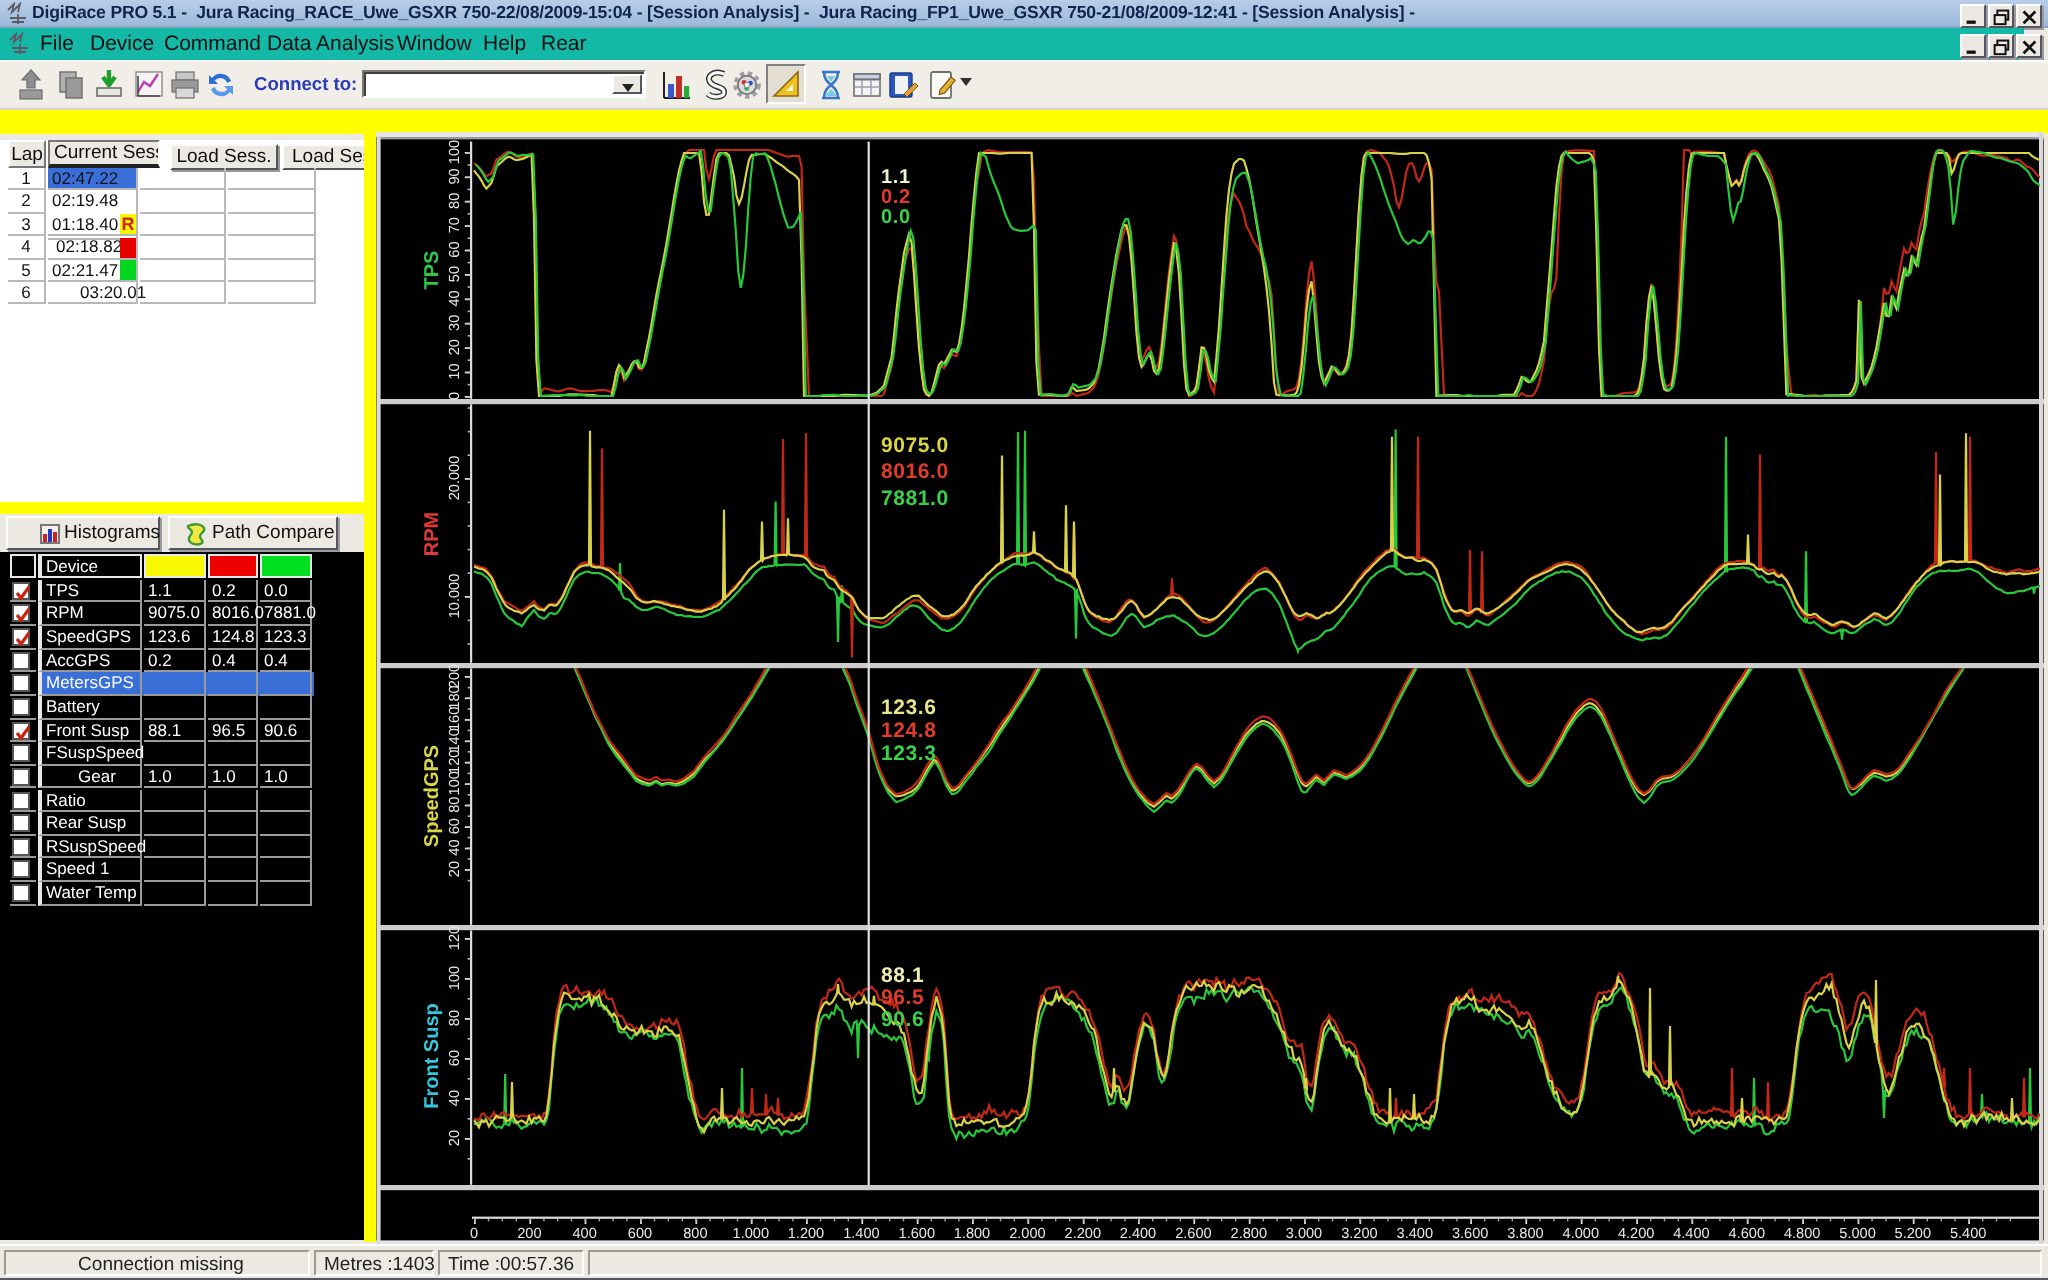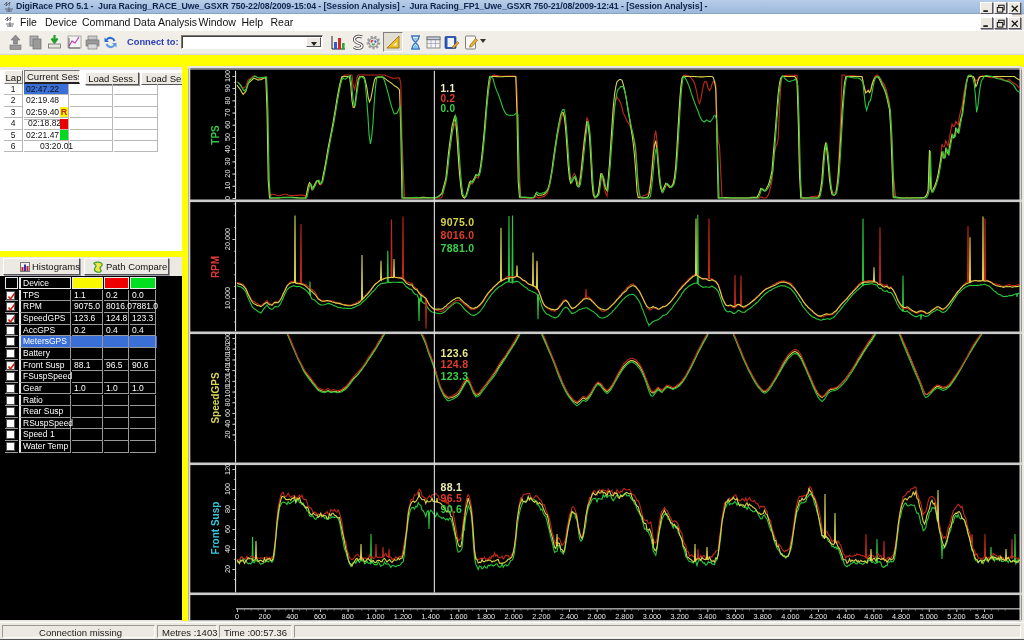--- a/index.html
+++ b/index.html
@@ -17,21 +17,21 @@
       <rect x="2.5" y="8" width="5" height="1.8" fill="#111"></rect>
     </svg></div>
 <div style="position:absolute;left:994px;top:1.5px;width:13px;height:12px;background:#ece9e2;border:1px solid;border-color:#fff #55555e #55555e #fff;box-shadow:1px 1px 0 #9a9aa0"><svg width="11" height="10" viewBox="0 0 12 11">
       <rect x="4" y="2.5" width="6" height="5" fill="none" stroke="#111" stroke-width="1.1"></rect>
       <rect x="2.5" y="5" width="6" height="5" fill="#ece9e2" stroke="#111" stroke-width="1.1"></rect>
     </svg></div>
 <div style="position:absolute;left:1008px;top:1.5px;width:13px;height:12px;background:#ece9e2;border:1px solid;border-color:#fff #55555e #55555e #fff;box-shadow:1px 1px 0 #9a9aa0"><svg width="11" height="10" viewBox="0 0 12 11">
       <path d="M3 3 L9.5 9.5 M9.5 3 L3 9.5" stroke="#111" stroke-width="1.5"></path>
     </svg></div>
 
-<div class="abs" style="left:0;top:14px;width:1012px;height:16px;background:#ffffff;font-size:10.5px;color:#111">
+<div class="abs" style="left:0;top:14px;width:1012px;height:16px;background:#14b8a6;font-size:10.5px;color:#111">
     <span style="position:absolute;left:20px;top:2px">File</span>
     <span style="position:absolute;left:45px;top:2px">Device</span>
     <span style="position:absolute;left:82px;top:2px">Command</span>
     <span style="position:absolute;left:133.5px;top:2px">Data Analysis</span>
     <span style="position:absolute;left:198.5px;top:2px">Window</span>
     <span style="position:absolute;left:241.5px;top:2px">Help</span>
     <span style="position:absolute;left:270.5px;top:2px">Rear</span>
   </div>
 <svg style="position:absolute;left:4px;top:16px" width="12" height="12" viewBox="0 0 12 12">
     <path d="M1 4 L4 1 L3 5 L7 1 L6 5 M2 8 H10 M3 10 H9 M6 6 V11" stroke="#5a5a66" stroke-width="0.9" fill="none"></path>
@@ -137,21 +137,21 @@
 <div class="abs" style="left:0;top:0;width:183px;height:250px;font-size:8.5px;color:#111">
     <div style="position:absolute;left:4px;top:84.0px;width:19px;height:11.4px;border-right:1px solid #b8b8b8;border-bottom:1px solid #b8b8b8;text-align:center;line-height:11.4px">1</div>
     <div style="position:absolute;left:24px;top:84.0px;width:45px;height:11.4px;background:#3a6fd8;border-right:1px solid #b8b8b8;border-bottom:1px solid #b8b8b8;padding-left:2px;line-height:11.4px">02:47.22</div>
     <div style="position:absolute;left:70px;top:84.0px;width:43px;height:11.4px;border-right:1px solid #b8b8b8;border-bottom:1px solid #b8b8b8"></div>
     <div style="position:absolute;left:114px;top:84.0px;width:44px;height:11.4px;border-right:1px solid #b8b8b8;border-bottom:1px solid #b8b8b8"></div>
     <div style="position:absolute;left:4px;top:95.4px;width:19px;height:11.4px;border-right:1px solid #b8b8b8;border-bottom:1px solid #b8b8b8;text-align:center;line-height:11.4px">2</div>
     <div style="position:absolute;left:24px;top:95.4px;width:45px;height:25px;border-right:1px solid #b8b8b8;border-bottom:1px solid #b8b8b8;padding-left:2px;line-height:11.4px">02:19.48</div>
     <div style="position:absolute;left:70px;top:95.4px;width:43px;height:11.4px;border-right:1px solid #b8b8b8;border-bottom:1px solid #b8b8b8"></div>
     <div style="position:absolute;left:114px;top:95.4px;width:44px;height:11.4px;border-right:1px solid #b8b8b8;border-bottom:1px solid #b8b8b8"></div>
     <div style="position:absolute;left:4px;top:106.8px;width:19px;height:11.4px;border-right:1px solid #b8b8b8;border-bottom:1px solid #b8b8b8;text-align:center;line-height:11.4px">3</div>
-    <div style="position:absolute;left:24px;top:106.8px;width:45px;height:11.4px;border-right:1px solid #b8b8b8;border-bottom:1px solid #b8b8b8;padding-left:2px;line-height:11.4px">02:59.40</div>
+    <div style="position:absolute;left:24px;top:106.8px;width:45px;height:11.4px;border-right:1px solid #b8b8b8;border-bottom:1px solid #b8b8b8;padding-left:2px;line-height:11.4px">01:18.40</div>
     <div style="position:absolute;left:60px;top:107.3px;width:8px;height:10px;background:#f8f800;color:#d02010;font-size:9px;font-weight:bold;text-align:center;line-height:10px">R</div>
     <div style="position:absolute;left:70px;top:106.8px;width:43px;height:11.4px;border-right:1px solid #b8b8b8;border-bottom:1px solid #b8b8b8"></div>
     <div style="position:absolute;left:114px;top:106.8px;width:44px;height:11.4px;border-right:1px solid #b8b8b8;border-bottom:1px solid #b8b8b8"></div>
     <div style="position:absolute;left:4px;top:118.2px;width:19px;height:11.4px;border-right:1px solid #b8b8b8;border-bottom:1px solid #b8b8b8;text-align:center;line-height:11.4px">4</div>
     <div style="position:absolute;left:24px;top:118.2px;width:45px;height:11.4px;border-right:1px solid #b8b8b8;border-bottom:1px solid #b8b8b8;padding-left:4px;line-height:11.4px">02:18.82</div>
     <div style="position:absolute;left:60px;top:118.7px;width:8px;height:10px;background:#e80000"></div>
     <div style="position:absolute;left:70px;top:118.2px;width:43px;height:11.4px;border-right:1px solid #b8b8b8;border-bottom:1px solid #b8b8b8"></div>
     <div style="position:absolute;left:114px;top:118.2px;width:44px;height:11.4px;border-right:1px solid #b8b8b8;border-bottom:1px solid #b8b8b8"></div>
     <div style="position:absolute;left:4px;top:129.6px;width:19px;height:11.4px;border-right:1px solid #b8b8b8;border-bottom:1px solid #b8b8b8;text-align:center;line-height:11.4px">5</div>
     <div style="position:absolute;left:24px;top:129.6px;width:45px;height:11.4px;border-right:1px solid #b8b8b8;border-bottom:1px solid #b8b8b8;padding-left:2px;line-height:11.4px">02:21.47</div>
@@ -250,21 +250,21 @@
     <div style="position:absolute;left:5px;top:371.2px;width:13px;height:11.65px;border-bottom:1px solid #9a9a9a"></div>
     <div style="position:absolute;left:6px;top:372.2px;width:9px;height:9px;background:#fff;border:1px solid #555;line-height:0"></div>
     <div style="position:absolute;left:19px;top:371.2px;width:138px;height:11.65px;"></div>
     <div style="position:absolute;left:19px;top:371.2px;width:52px;height:11.65px;border-right:1px solid #9a9a9a;border-bottom:1px solid #9a9a9a;border-left:2px solid #e8e8e8;color:#fff;padding-left:2px;line-height:11.65px;white-space:nowrap">FSuspSpeed</div>
     <div style="position:absolute;left:72px;top:371.2px;width:31px;height:11.65px;border-right:1px solid #9a9a9a;border-bottom:1px solid #9a9a9a;color:#fff;padding-left:2px;line-height:11.65px"></div>
     <div style="position:absolute;left:104px;top:371.2px;width:25px;height:11.65px;border-right:1px solid #9a9a9a;border-bottom:1px solid #9a9a9a;color:#fff;padding-left:2px;line-height:11.65px"></div>
     <div style="position:absolute;left:130px;top:371.2px;width:26px;height:11.65px;border-right:1px solid #9a9a9a;border-bottom:1px solid #9a9a9a;color:#fff;padding-left:2px;line-height:11.65px"></div>
     <div style="position:absolute;left:5px;top:382.8px;width:13px;height:11.65px;border-bottom:1px solid #9a9a9a"></div>
     <div style="position:absolute;left:6px;top:383.8px;width:9px;height:9px;background:#fff;border:1px solid #555;line-height:0"></div>
     <div style="position:absolute;left:19px;top:382.8px;width:138px;height:11.65px;"></div>
-    <div style="position:absolute;left:19px;top:382.8px;width:52px;height:11.65px;border-right:1px solid #9a9a9a;border-bottom:1px solid #9a9a9a;border-left:2px solid #e8e8e8;color:#fff;padding-left:2px;line-height:11.65px;white-space:nowrap">Gear</div>
+    <div style="position:absolute;left:19px;top:382.8px;width:52px;height:11.65px;border-right:1px solid #9a9a9a;border-bottom:1px solid #9a9a9a;border-left:2px solid #e8e8e8;color:#fff;padding-left:18px;line-height:11.65px;white-space:nowrap">Gear</div>
     <div style="position:absolute;left:72px;top:382.8px;width:31px;height:11.65px;border-right:1px solid #9a9a9a;border-bottom:1px solid #9a9a9a;color:#fff;padding-left:2px;line-height:11.65px">1.0</div>
     <div style="position:absolute;left:104px;top:382.8px;width:25px;height:11.65px;border-right:1px solid #9a9a9a;border-bottom:1px solid #9a9a9a;color:#fff;padding-left:2px;line-height:11.65px">1.0</div>
     <div style="position:absolute;left:130px;top:382.8px;width:26px;height:11.65px;border-right:1px solid #9a9a9a;border-bottom:1px solid #9a9a9a;color:#fff;padding-left:2px;line-height:11.65px">1.0</div>
     <div style="position:absolute;left:5px;top:394.5px;width:13px;height:11.65px;border-bottom:1px solid #9a9a9a"></div>
     <div style="position:absolute;left:6px;top:395.5px;width:9px;height:9px;background:#fff;border:1px solid #555;line-height:0"></div>
     <div style="position:absolute;left:19px;top:394.5px;width:138px;height:11.65px;"></div>
     <div style="position:absolute;left:19px;top:394.5px;width:52px;height:11.65px;border-right:1px solid #9a9a9a;border-bottom:1px solid #9a9a9a;border-left:2px solid #e8e8e8;color:#fff;padding-left:2px;line-height:11.65px;white-space:nowrap">Ratio</div>
     <div style="position:absolute;left:72px;top:394.5px;width:31px;height:11.65px;border-right:1px solid #9a9a9a;border-bottom:1px solid #9a9a9a;color:#fff;padding-left:2px;line-height:11.65px"></div>
     <div style="position:absolute;left:104px;top:394.5px;width:25px;height:11.65px;border-right:1px solid #9a9a9a;border-bottom:1px solid #9a9a9a;color:#fff;padding-left:2px;line-height:11.65px"></div>
     <div style="position:absolute;left:130px;top:394.5px;width:26px;height:11.65px;border-right:1px solid #9a9a9a;border-bottom:1px solid #9a9a9a;color:#fff;padding-left:2px;line-height:11.65px"></div>

